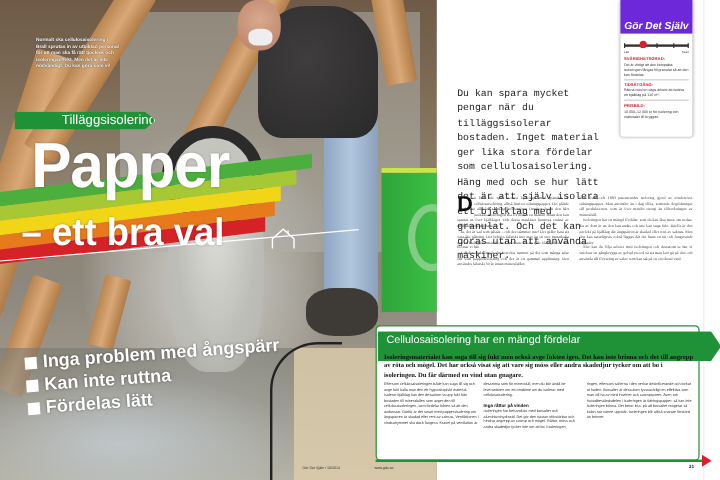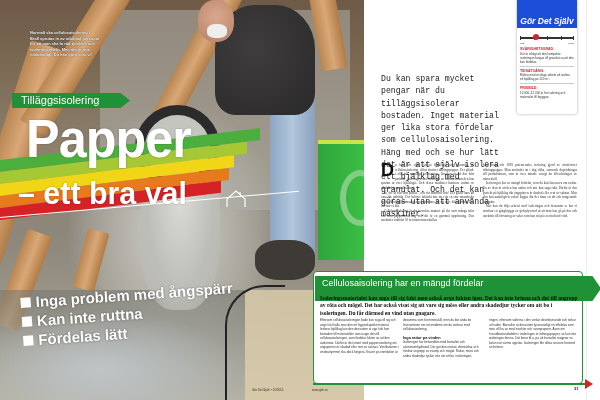--- a/index.html
+++ b/index.html
@@ -61,20 +61,21 @@
   
   .caption {
     position: absolute; left: 30px; top: 30px; width: 70px;
     color: #fff; font-size: 4px; line-height: 5.5px; font-weight: bold;
     text-shadow: 0 0 1px #000;
   }
   .kicker {
     position: absolute; left: 12px; top: 93px; height: 15px; width: 118px;
     background: #1f9136; color: #fff; font-size: 11px; line-height: 15px; padding-left: 9px;
     clip-path: polygon(0 0, 92% 0, 100% 50%, 92% 100%, 0 100%);
+    text-align: right;
   }
   .headline-1 {
     position: absolute; left: 26px; top: 114px;
     color: #fff; font-size: 53px; font-weight: bold; line-height: 50px; letter-spacing: -1px;
     font-family: "Liberation Sans", sans-serif; transform: scaleX(0.95); transform-origin: left;
     text-shadow: 0 0 2px rgba(0,0,0,0.3);
   }
   .stripes { position: absolute; left: 0; top: 160px; width: 260px; height: 60px; transform: skewY(-7deg); transform-origin: left; }
   .stripe { height: 12px; width: 100%; }
   .s1 { background: #4cae3d; }
@@ -96,21 +97,21 @@
 
   .photo-credit { position: absolute; left: 252px; top: 388px; font-size: 3px; color: #333; }
   .web-url { position: absolute; left: 312px; top: 388px; font-size: 3px; color: #333; }
 
   
   .fact-box {
     position: absolute; left: 517px; top: 0; width: 60px; height: 114px;
     background: #fff; box-shadow: 0 0 3px rgba(0,0,0,0.35); border-radius: 0 0 3px 3px;
   }
   .fact-header {
-    height: 28px; background: #1d4ed8; color: #fff;
+    height: 28px; background: #6d28d9; color: #fff;
     display: flex; align-items: flex-end; justify-content: center; padding-bottom: 2px;
     font-style: italic; font-weight: bold; font-size: 8.5px;
   }
   .slider { position: relative; margin: 6px 3px 0 3px; height: 8px; }
   .slider-track { position: absolute; top: 3px; left: 0; right: 0; height: 2px; background: #333; }
   .slider-tick { position: absolute; top: 2px; width: 1px; height: 4px; background: #333; }
   .slider-knob { position: absolute; top: 0; left: 13px; width: 6px; height: 6px; background: #d9202c; border-radius: 50%; }
   .slider-labels { display: flex; justify-content: space-between; margin: 0 3px; font-size: 2.5px; color: #333; }
   .fact-section { margin: 2px 3px 0 3px; padding-bottom: 2px; border-bottom: 0.5px solid #ccc; }
   .fact-section:last-child { border-bottom: none; }

